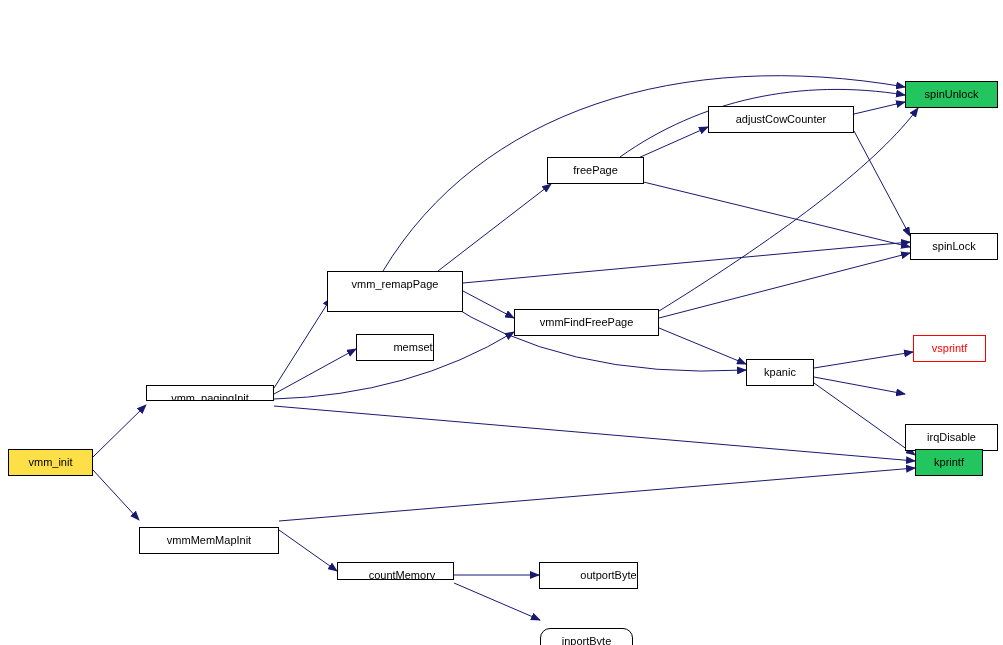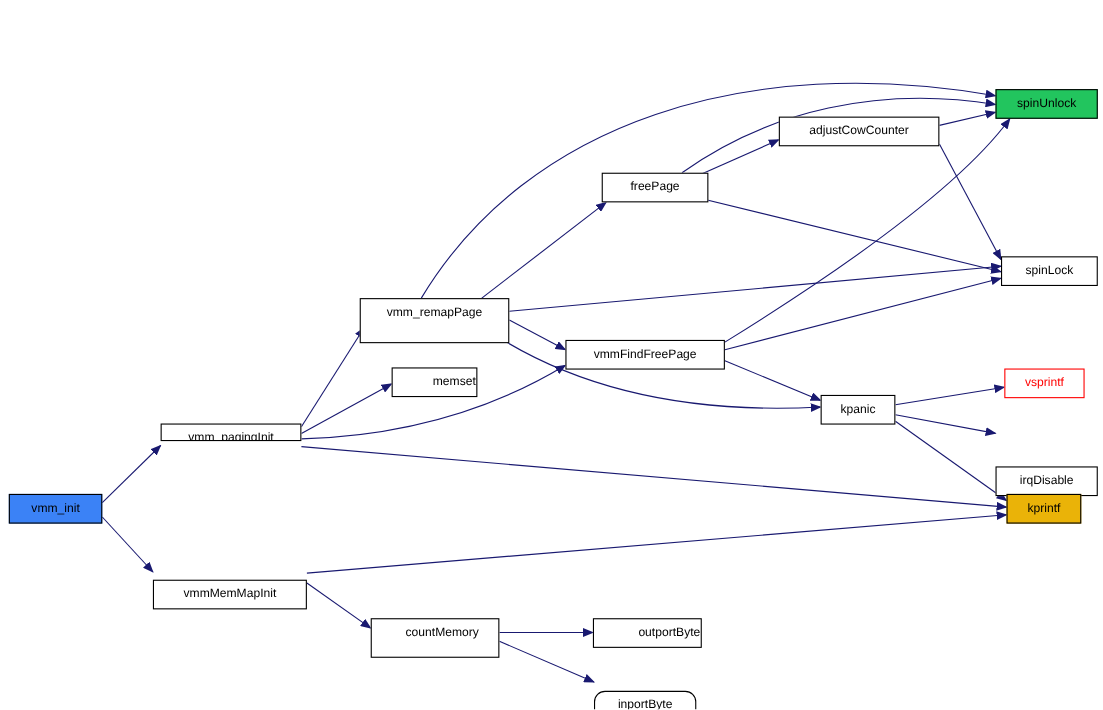--- a/index.html
+++ b/index.html
@@ -66,31 +66,31 @@
         <path d="M814,368 L913,352" fill="none" stroke="#191970" stroke-width="1" marker-end="url(#arrow)"></path>
         <path d="M814,377 L905,394" fill="none" stroke="#191970" stroke-width="1" marker-end="url(#arrow)"></path>
         <path d="M814,383 L915,455" fill="none" stroke="#191970" stroke-width="1" marker-end="url(#arrow)"></path>
         <path d="M279,530 L337,571" fill="none" stroke="#191970" stroke-width="1" marker-end="url(#arrow)"></path>
         <path d="M279,521 L915,468" fill="none" stroke="#191970" stroke-width="1" marker-end="url(#arrow)"></path>
         <path d="M454,575 L539,575" fill="none" stroke="#191970" stroke-width="1" marker-end="url(#arrow)"></path>
         <path d="M454,583 L540,620" fill="none" stroke="#191970" stroke-width="1" marker-end="url(#arrow)"></path>
       </g>
   </svg>
   <div id="nodes">
-      <div class="node" style="left: 8px; top: 449px; width: 85px; height: 27px; line-height: 25px; background: #3b82f6; border-color: rgb(0, 0, 0); color: rgb(0, 0, 0);">vmm_init</div>
+      <div class="node" style="left: 8px; top: 449px; width: 85px; height: 27px; line-height: 25px; background: #fde047; border-color: rgb(0, 0, 0); color: rgb(0, 0, 0);">vmm_init</div>
       <div class="node" style="left: 146px; top: 385px; width: 128px; height: 16px; line-height: 25px; background: rgb(255, 255, 255); border-color: rgb(0, 0, 0); color: rgb(0, 0, 0);">vmm_pagingInit</div>
       <div class="node" style="left: 139px; top: 511px; width: 140px; height: 27px; line-height: 25px; background: rgb(255, 255, 255); border-color: rgb(0, 0, 0); color: rgb(0, 0, 0); margin-top: 16px;">vmmMemMapInit</div>
       <div class="node" style="left: 327px; top: 271px; width: 136px; height: 41px; line-height: 25px; background: rgb(255, 255, 255); border-color: rgb(0, 0, 0); color: rgb(0, 0, 0);">vmm_remapPage</div>
       <div class="node" style="left: 356px; top: 334px; width: 78px; height: 27px; line-height: 25px; background: rgb(255, 255, 255); border-color: rgb(0, 0, 0); color: rgb(0, 0, 0); padding-left: 36px;">memset</div>
-      <div class="node" style="left: 337px; top: 562px; width: 117px; height: 36px; line-height: 25px; background: rgb(255, 255, 255); border-color: rgb(0, 0, 0); color: rgb(0, 0, 0); padding-left: 13px;">countMemory</div>
+      <div class="node" style="left: 337px; top: 562px; width: 117px; height: 18px; line-height: 25px; background: rgb(255, 255, 255); border-color: rgb(0, 0, 0); color: rgb(0, 0, 0); padding-left: 13px;">countMemory</div>
       <div class="node" style="left: 514px; top: 309px; width: 145px; height: 27px; line-height: 25px; background: rgb(255, 255, 255); border-color: rgb(0, 0, 0); color: rgb(0, 0, 0);">vmmFindFreePage</div>
       <div class="node" style="left: 547px; top: 157px; width: 97px; height: 27px; line-height: 25px; background: rgb(255, 255, 255); border-color: rgb(0, 0, 0); color: rgb(0, 0, 0);">freePage</div>
       <div class="node" style="left: 539px; top: 562px; width: 99px; height: 27px; line-height: 25px; background: rgb(255, 255, 255); border-color: rgb(0, 0, 0); color: rgb(0, 0, 0); padding-left: 40px;">outportByte</div>
       <div class="node" style="left: 540px; top: 628px; width: 93px; height: 27px; line-height: 25px; background: rgb(255, 255, 255); border-color: rgb(0, 0, 0); color: rgb(0, 0, 0); border-radius: 10px;">inportByte</div>
       <div class="node" style="left: 708px; top: 106px; width: 146px; height: 27px; line-height: 25px; background: rgb(255, 255, 255); border-color: rgb(0, 0, 0); color: rgb(0, 0, 0);">adjustCowCounter</div>
       <div class="node" style="left: 746px; top: 359px; width: 68px; height: 27px; line-height: 25px; background: rgb(255, 255, 255); border-color: rgb(0, 0, 0); color: rgb(0, 0, 0);">kpanic</div>
       <div class="node" style="left: 905px; top: 81px; width: 93px; height: 27px; line-height: 25px; background: #22c55e; border-color: rgb(0, 0, 0); color: rgb(0, 0, 0);">spinUnlock</div>
       <div class="node" style="left: 910px; top: 233px; width: 88px; height: 27px; line-height: 25px; background: rgb(255, 255, 255); border-color: rgb(0, 0, 0); color: rgb(0, 0, 0);">spinLock</div>
       <div class="node" style="left: 913px; top: 335px; width: 73px; height: 27px; line-height: 25px; background: rgb(255, 255, 255); border-color: rgb(255, 0, 0); color: rgb(255, 0, 0);">vsprintf</div>
       <div class="node" style="left: 905px; top: 385px; width: 93px; height: 27px; line-height: 25px; background: rgb(255, 255, 255); border-color: rgb(0, 0, 0); color: rgb(0, 0, 0); margin-top: 39px;">irqDisable</div>
-      <div class="node" style="left: 915px; top: 449px; width: 68px; height: 27px; line-height: 25px; background: #eab308; border-color: rgb(0, 0, 0); color: rgb(0, 0, 0);">kprintf</div>
+      <div class="node" style="left: 915px; top: 449px; width: 68px; height: 27px; line-height: 25px; background: #22c55e; border-color: rgb(0, 0, 0); color: rgb(0, 0, 0);">kprintf</div>
     </div>
 </div>
 
 </body></html>

